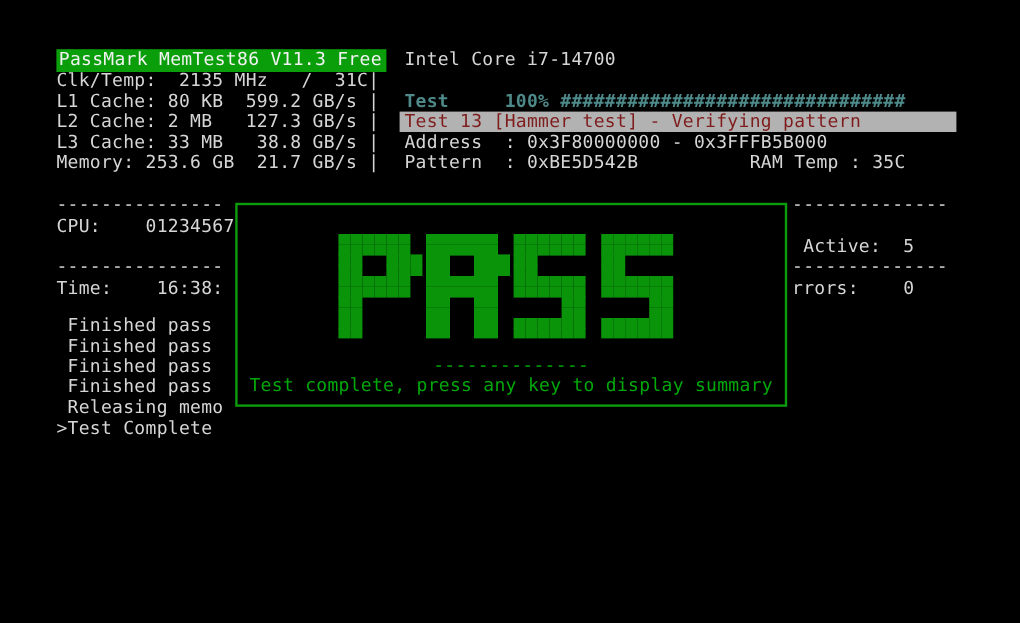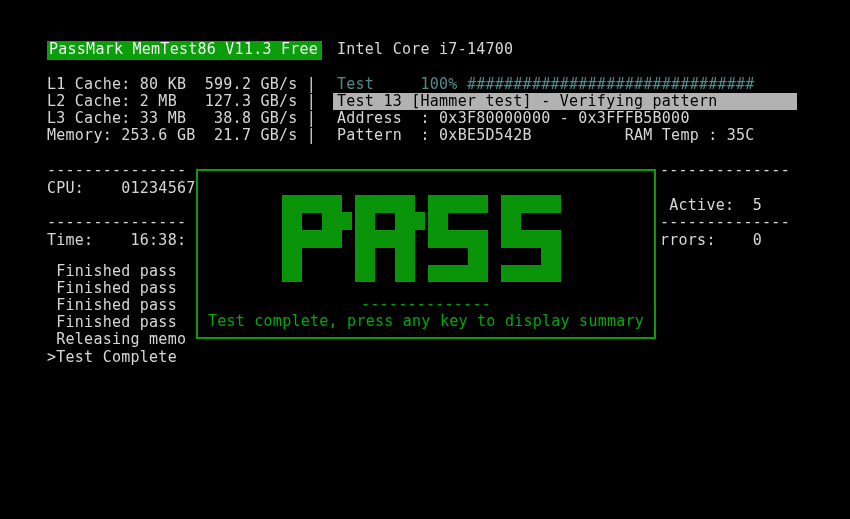--- a/index.html
+++ b/index.html
@@ -2,24 +2,24 @@
 <html style="--bg: #000000; --fg: #d6d6d6; --title_bg: #0a9e0a; --title_fg: #f2f2f2; --pass_green: #13b013; --test_teal: #4f8a8a; --gray_bar: #b2b2b2; --footer_gray: #a6a6a6; --box_green: #0c9b0c; --art_green: #0a940a; --msg_green: #00a80a;"><head>
 <meta charset="utf-8">
 <style>
   html,body{margin:0;padding:0;background:#000;}
   body{width:850px;height:519px;overflow:hidden;position:relative;
        font-family:"DejaVu Sans Mono","Liberation Mono",monospace;}
   .screen{position:absolute;inset:0;background:var(--bg,#000);}
   .ln{position:absolute;white-space:pre;font-size:15px;line-height:17px;
       letter-spacing:0.25px;color:var(--fg,#d6d6d6);}
   .green{color:var(--pass_green,#13b013);}
-  .teal{color:var(--test_teal,#4f8a8a);}
+  .teal{color:var(--test_teal,#4f8a8a);font-weight:bold;}
   .titlebar{background:var(--title_bg,#0a9e0a);color:var(--title_fg,#f2f2f2);
             padding:0 4px 1px 2px;top:41px;left:47px;height:18px;}
-  .graybar{background:var(--gray_bar,#b2b2b2);color:#000000;left:333px;width:460px;
+  .graybar{background:var(--gray_bar,#b2b2b2);color:#7f1d1d;left:333px;width:460px;
            padding-left:4px;height:17px;}
   .footerbar{background:var(--footer_gray,#a6a6a6);color:#0a0a0a;left:47px;top:450px;
              width:742px;padding-left:4px;height:17px;}
   .passbox{position:absolute;left:196px;top:169px;width:456px;height:166px;
            border:2px solid var(--box_green,#0c9b0c);background:#000;}
   .art-row{position:absolute;left:0;right:0;top:24px;display:flex;gap:3px;
            justify-content:center;}
   .bigletter{position:relative;width:70px;height:87px;}
   .bigletter i{position:absolute;display:block;background:var(--art_green,#0a940a);}
   .box-divider{position:absolute;top:124px;left:0;right:0;text-align:center;
@@ -29,20 +29,21 @@
   .sr{position:absolute;width:1px;height:1px;overflow:hidden;clip-path:inset(50%);}
 </style>
 </head>
 <body>
 
 <div class="screen">
 
   <div class="ln titlebar">PassMark MemTest86 V11.3 Free</div>
   <div class="ln" style="left:337px;top:41px">Intel Core i7-14700</div>
 
+  <div class="ln" style="left:47px;top:59px">Clk/Temp:  2135 MHz   /  31C|</div>
   <div class="ln" style="left:47px;top:76px">L1 Cache: 80 KB  599.2 GB/s |</div>
   <div class="ln" style="left:47px;top:93px">L2 Cache: 2 MB   127.3 GB/s |</div>
   <div class="ln" style="left:47px;top:110px">L3 Cache: 33 MB   38.8 GB/s |</div>
   <div class="ln" style="left:47px;top:127px">Memory: 253.6 GB  21.7 GB/s |</div>
 
   <div class="ln teal" style="left:337px;top:76px">Test     100% ###############################</div>
   <div class="ln graybar" style="top:93px">Test 13 [Hammer test] - Verifying pattern</div>
   <div class="ln" style="left:337px;top:110px">Address  : 0x3F80000000 - 0x3FFFB5B000</div>
   <div class="ln" style="left:337px;top:127px">Pattern  : 0xBE5D542B          RAM Temp : 35C</div>
 

